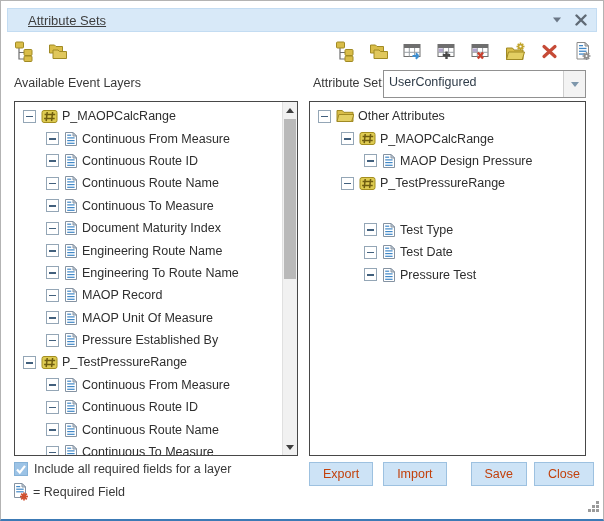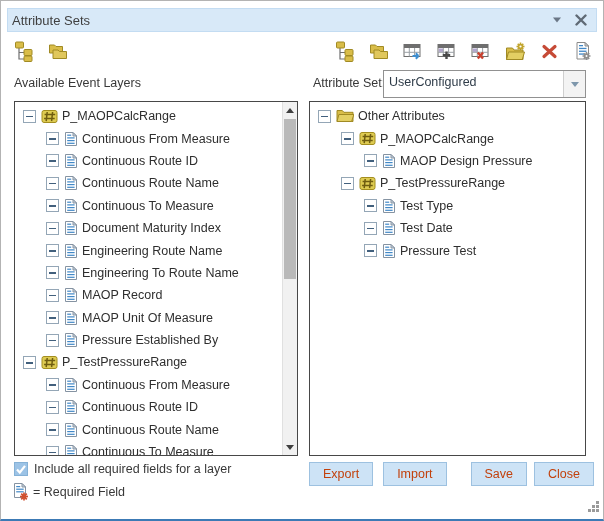--- a/index.html
+++ b/index.html
@@ -10,21 +10,21 @@
     position:relative; width:604px; height:521px; background:#ffffff;
     border:1px solid #b3b3b3; border-bottom:2px solid #3c7ab5; overflow:hidden;
   }
 
   
   .titlebar {
     position:absolute; left:6px; top:7px; right:6px; height:24px;
     background:#d8e9f8; border:1px solid #c3dcf2;
     display:flex; align-items:center;
   }
-  .titlebar .title { margin-left:4px; color:#3f3f3f; font-size:13px; }
+  .titlebar .title { margin-left:20px; color:#3f3f3f; font-size:13px;text-decoration:underline; }
   .tb-controls { margin-left:auto; display:flex; align-items:center; gap:6px; margin-right:6px; }
   .tb-btn { width:18px; height:18px; display:flex; align-items:center; justify-content:center; cursor:default; }
 
   
   .toolbar { position:absolute; left:12px; top:38px; right:9px; height:24px; display:flex; justify-content:space-between; }
   .tool-group { display:flex; align-items:center; gap:12px; }
   .tool-btn { width:22px; height:22px; display:flex; align-items:center; justify-content:center; }
 
   
   .section-label { position:absolute; color:#383838; }
@@ -562,21 +562,21 @@
             <span class="minus"></span>
           </span>
           <span class="tree-icon">
             <svg width="17" height="15" viewBox="0 0 17 15">
               <rect x="1" y="1.5" width="15" height="12" rx="2" fill="#decb52" stroke="#a38e1f"></rect>
               <path d="M6.2 3 L5.2 12.2 M11.6 3 L10.6 12.2 M3.6 5.6 H14.2 M3.1 9.4 H13.7" stroke="#6f5d10" stroke-width="1.5" fill="none"></path>
             </svg>
           </span>
           <span class="tree-label">P_TestPressureRange</span>
         </div>
-        <div class="tree-row" style="padding-left: 54px;">
+        <div class="tree-row" style="padding-left: 54px; margin-top: 24px;">
           <span class="expand-box">
             <span class="minus"></span>
           </span>
           <span class="tree-icon">
             <svg width="14" height="16" viewBox="0 0 14 16">
               <path d="M1.5 1.5 H9 L12.5 5 V14.5 H1.5 Z" fill="#fff" stroke="#8593a2"></path>
               <path d="M9 1.5 L12.5 5 H9 Z" fill="#ccd6e0" stroke="#8593a2"></path>
               <g fill="#4188c7">
                 <rect x="3.2" y="3.6" width="4" height="1.2"></rect>
                 <rect x="3.2" y="6.3" width="7.4" height="1.2"></rect>

